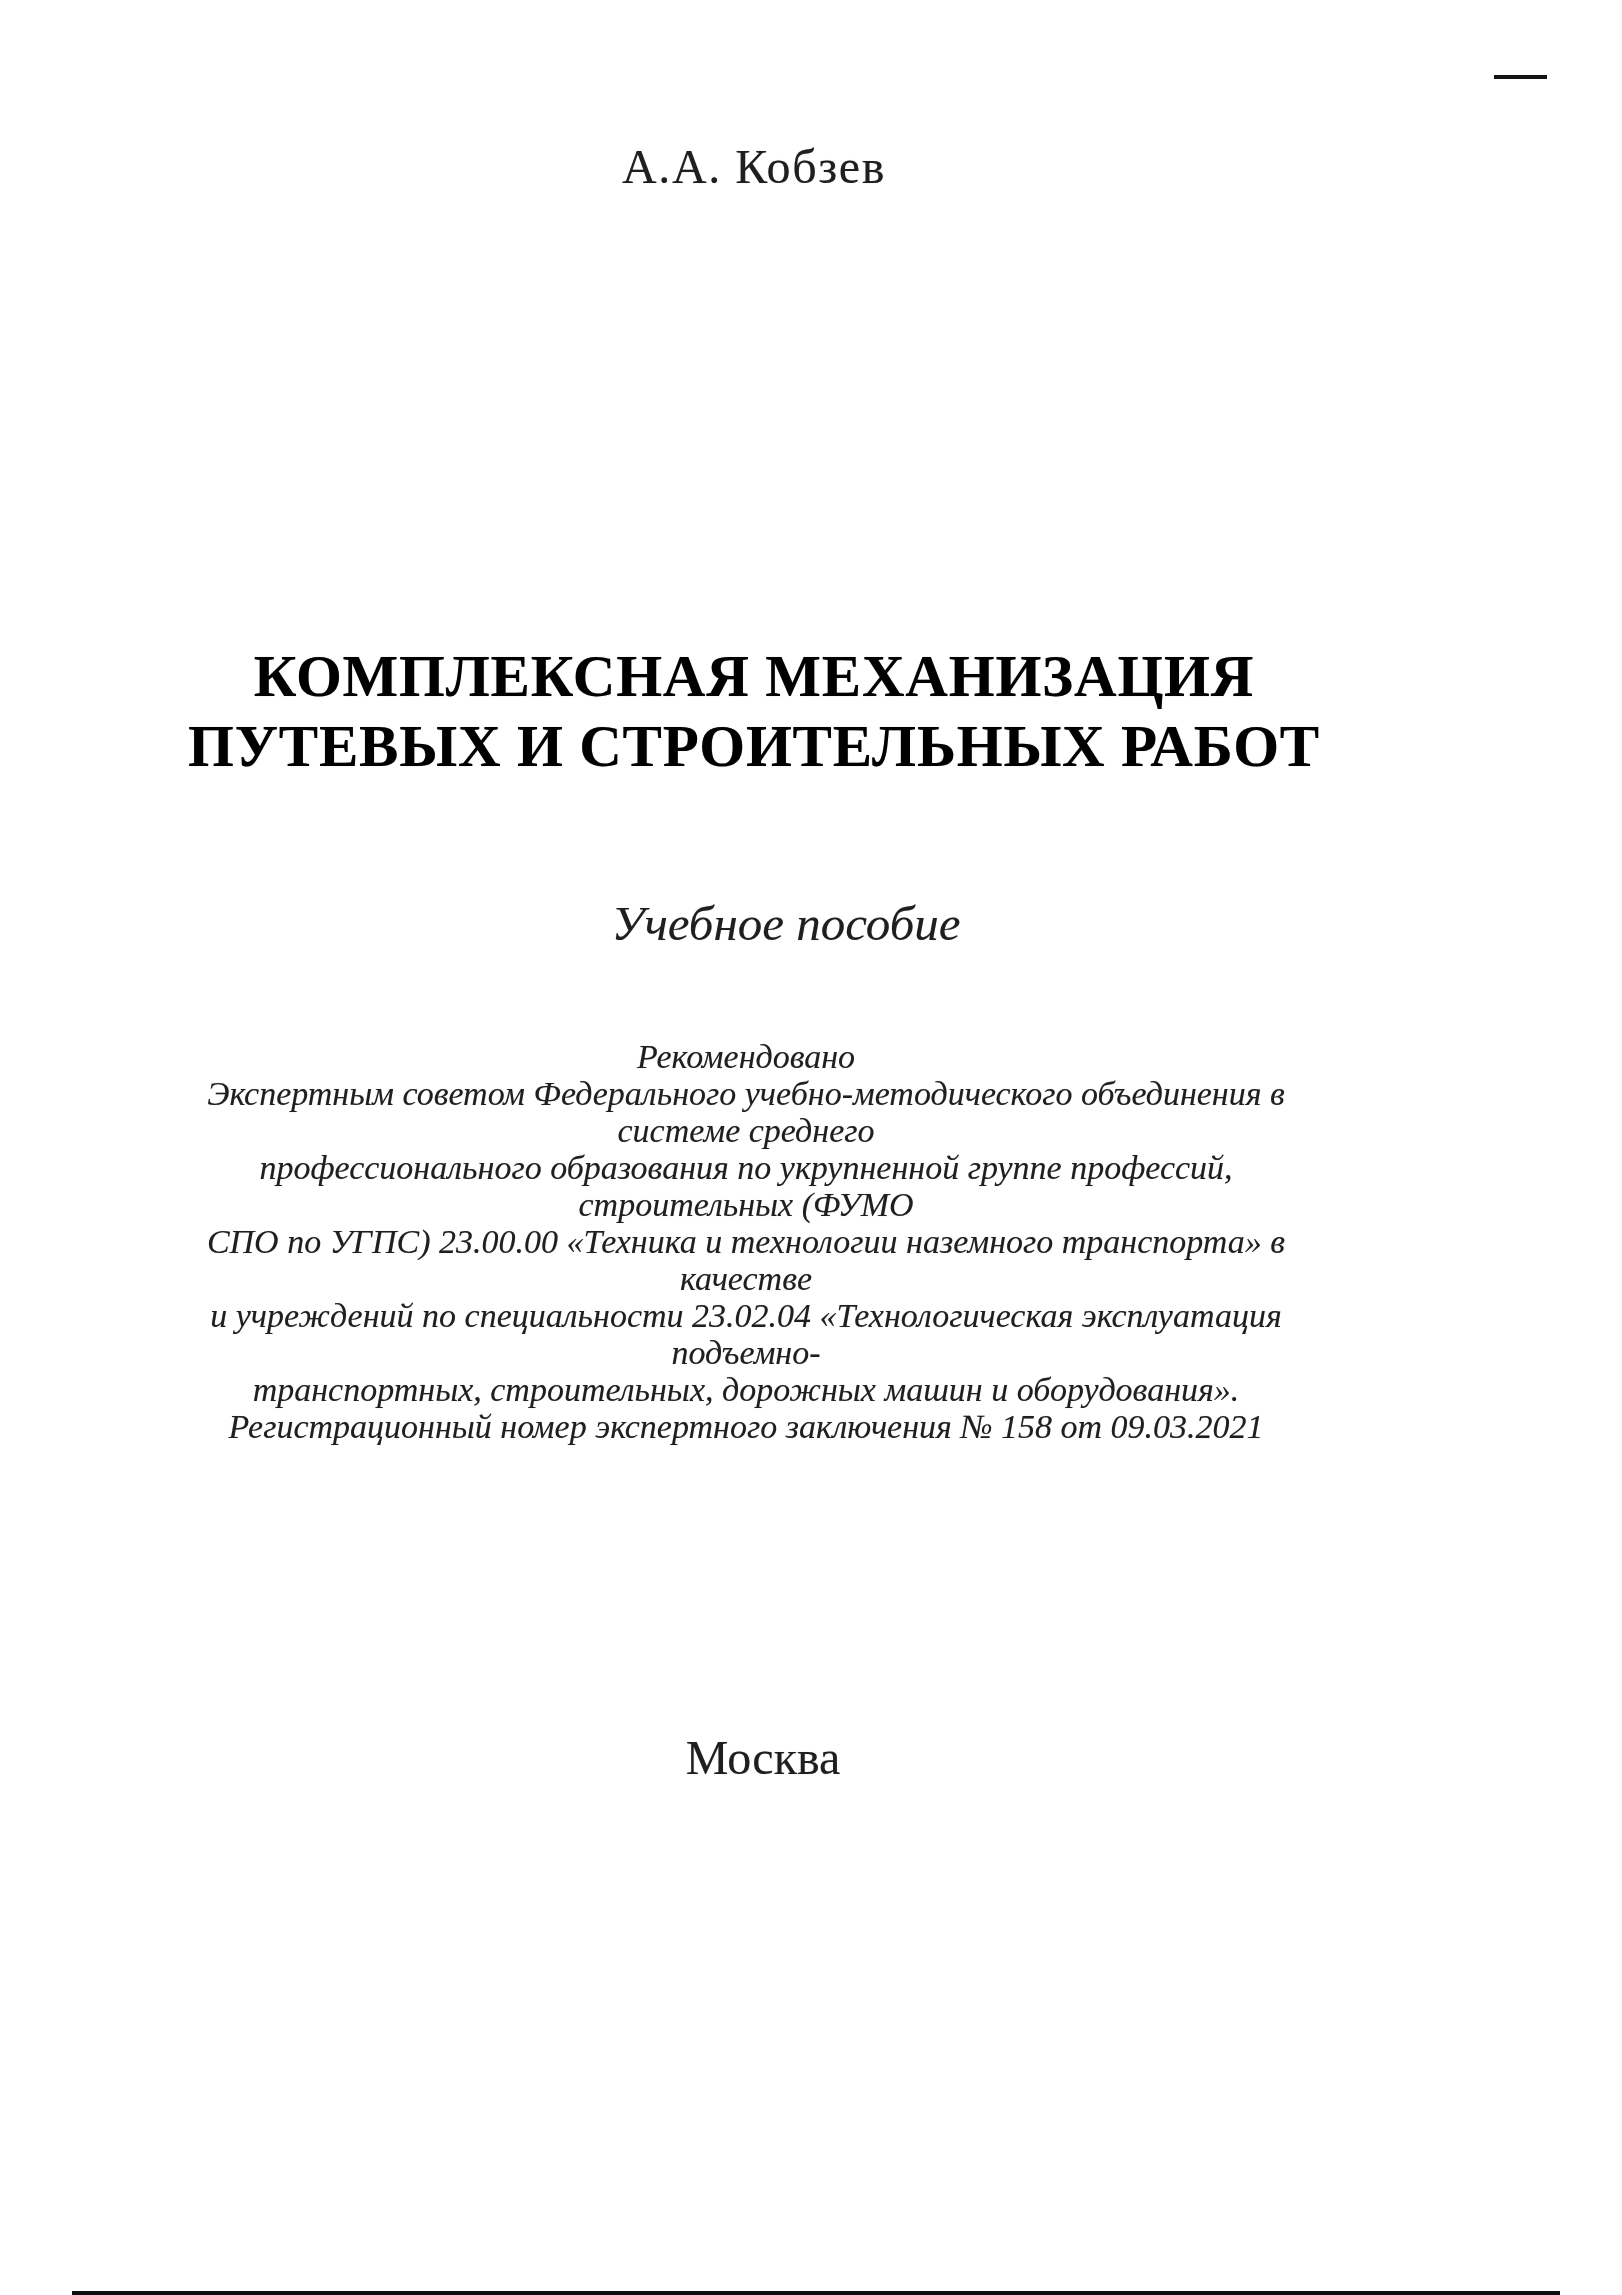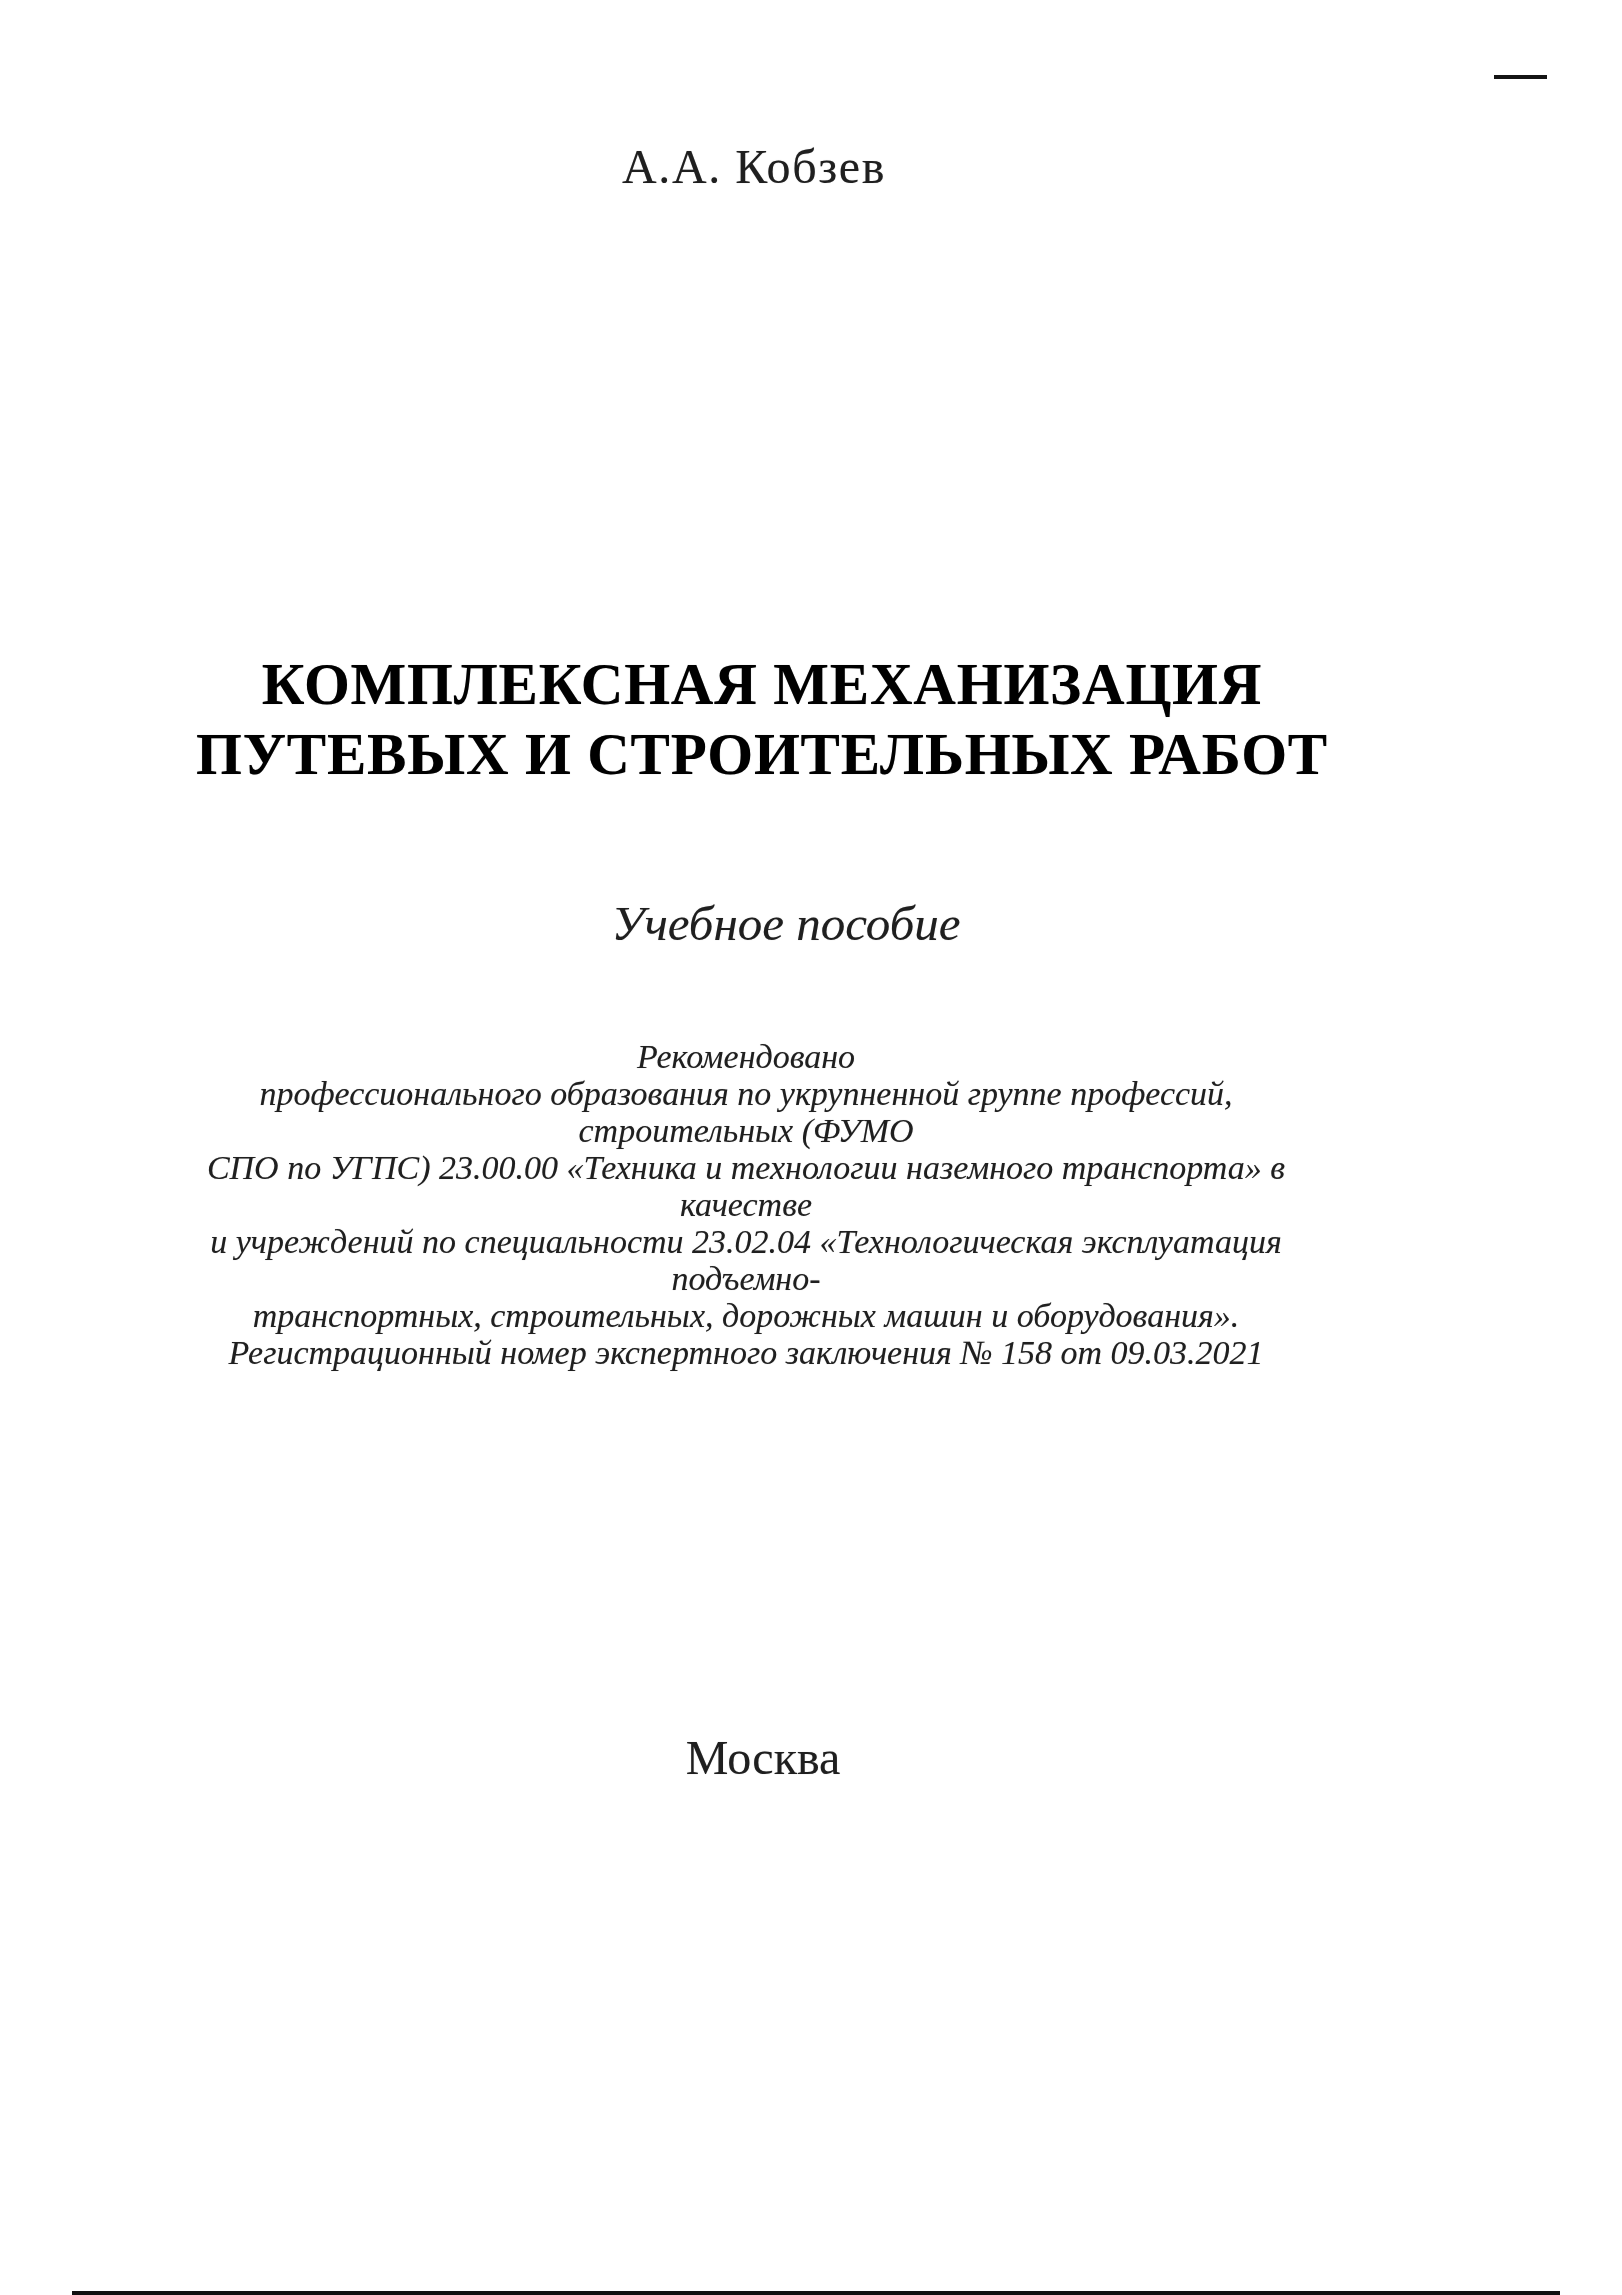--- a/index.html
+++ b/index.html
@@ -24,21 +24,21 @@
   }
   .author {
     top: 141px;
     font-size: 48px;
     letter-spacing: 1.6px;
     line-height: 1.1;
     text-shadow: 0 0 0.8px rgba(20,20,20,0.35);
   }
   .title {
     top: 641px;
-    margin: 8px;
+    margin: 0;
     font-size: 59px;
     font-weight: 700;
     line-height: 70px;
     letter-spacing: 0.8px;
     color: #000000;
     text-shadow: 0 0 0.8px rgba(0,0,0,0.4);
   }
   .title .line { display: block; }
   .subtitle {
     top: 897px;
@@ -94,20 +94,21 @@
 
   <h1 class="centered-block title">
     <span class="line">КОМПЛЕКСНАЯ МЕХАНИЗАЦИЯ</span>
     <span class="line">ПУТЕВЫХ И СТРОИТЕЛЬНЫХ РАБОТ</span>
   </h1>
 
   <div class="centered-block subtitle">Учебное пособие</div>
 
   <div class="recommendation">
     <div>Рекомендовано</div>
+    <div>Экспертным советом Федерального учебно-методического объединения в системе среднего</div>
     <div>профессионального образования по укрупненной группе профессий, строительных (ФУМО</div>
     <div>СПО по УГПС) 23.00.00 «Техника и технологии наземного транспорта» в качестве</div>
     <div>и учреждений по специальности 23.02.04 «Технологическая эксплуатация подъемно-</div>
     <div>транспортных, строительных, дорожных машин и оборудования».</div>
     <div>Регистрационный номер экспертного заключения № 158 от 09.03.2021</div>
   </div>
 
   <div class="centered-block imprint">
     <div>Москва</div>
   </div>

